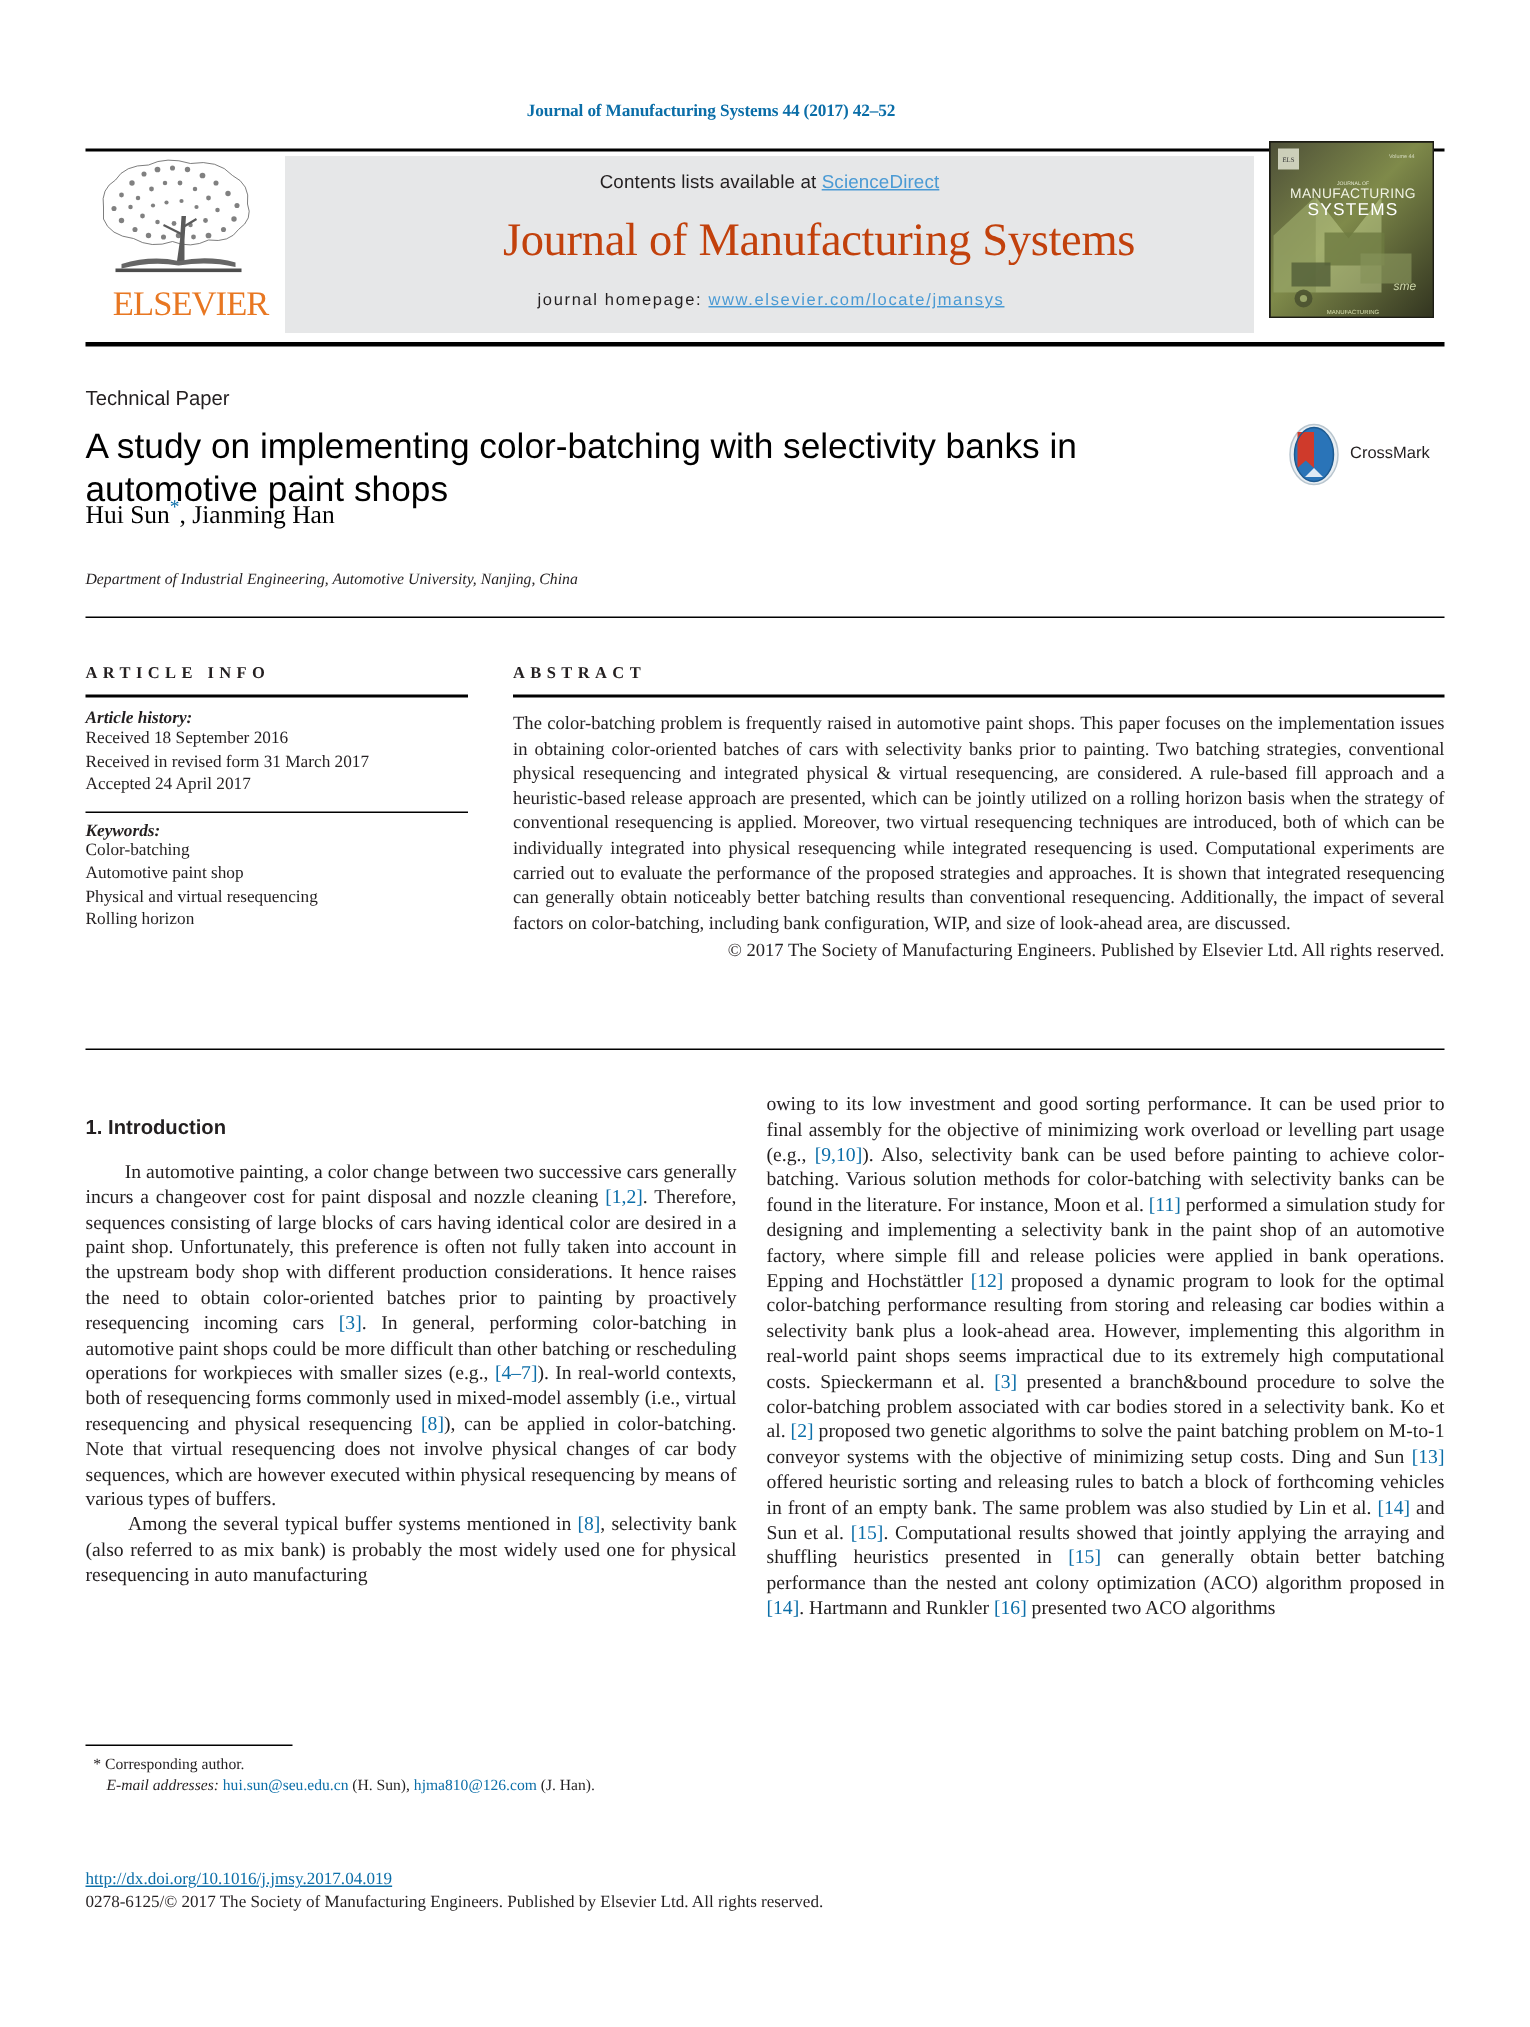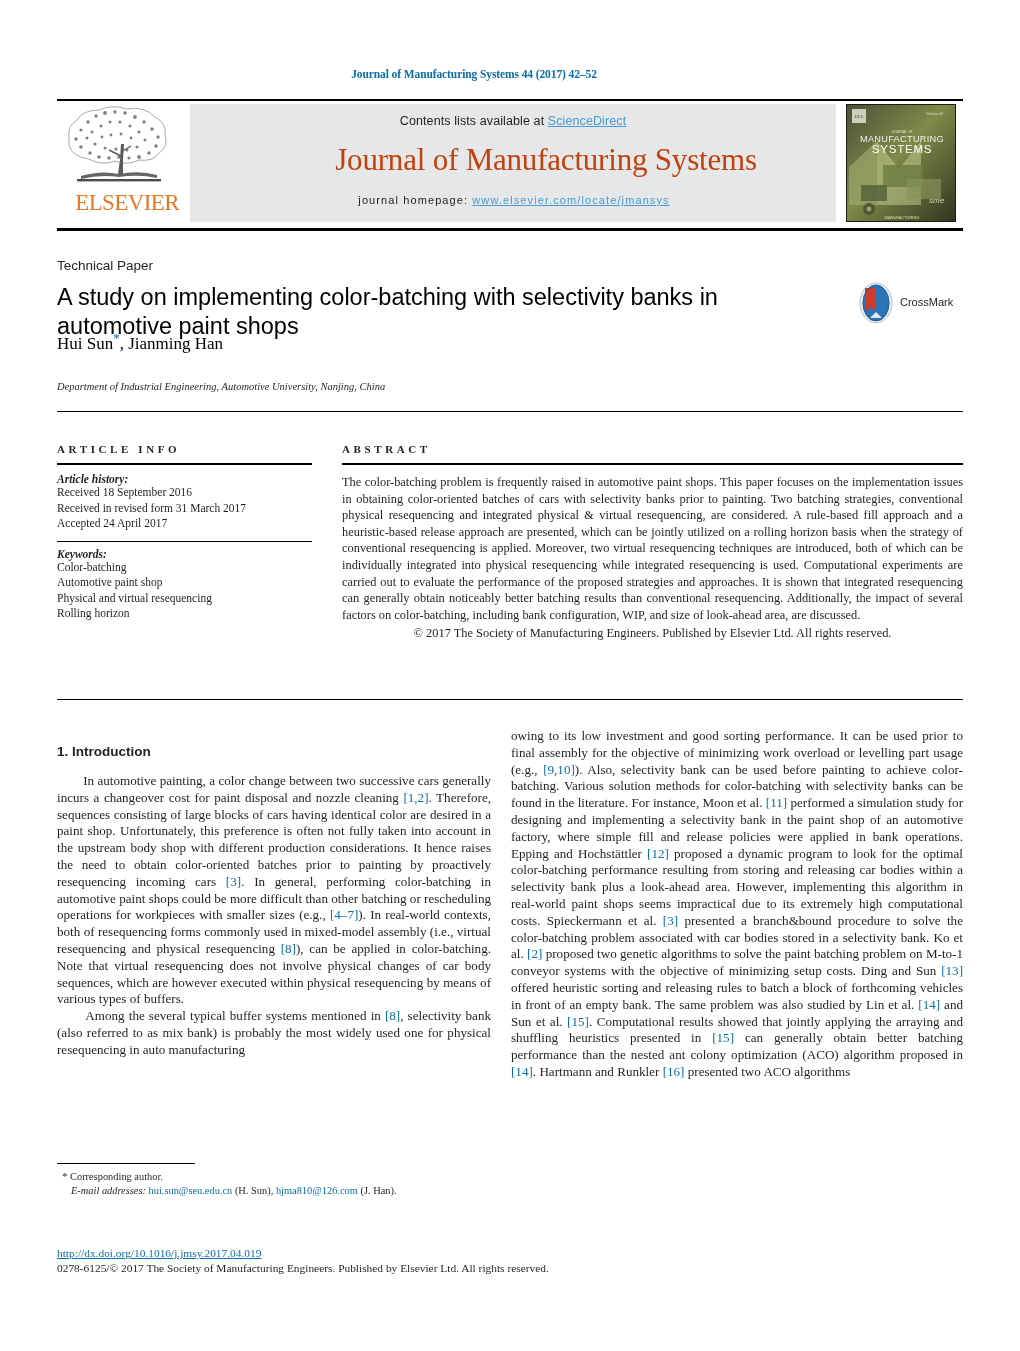--- a/index.html
+++ b/index.html
@@ -109,21 +109,21 @@
     font-family: "Liberation Sans", sans-serif;
     font-size: 11px;
     color: #231f20;
     letter-spacing: 1.1px;
   }
   .homepage-line .url {
     color: #4a9ad4;
   }
   .cover-thumb {
     position: absolute;
-    left: 846px; top: 104px;
+    left: 846px; top: 94px;
     width: 110px;
     height: 118px;
     background: #2f2f22;
     overflow: hidden;
     border: 1px solid #1c1c14;
     box-sizing: border-box;
   }
 
   
   .paper-type {
@@ -239,21 +239,21 @@
     font-size: 12.4px;
     line-height: 16.6px;
     text-align: justify;
     color: #231f20;
     margin-top: 9px;
   }
   .abs-copy {
     font-family: "Liberation Serif", serif;
     font-size: 12.4px;
     line-height: 16.6px;
-    text-align: center;
+    text-align: right;
     color: #231f20;
     margin-top: 2px;
   }
   .rule-abs-bottom {
     position: absolute;
     left: 57px; top: 699px;
     width: 906px;
     height: 1px;
     background: #000;
   }

